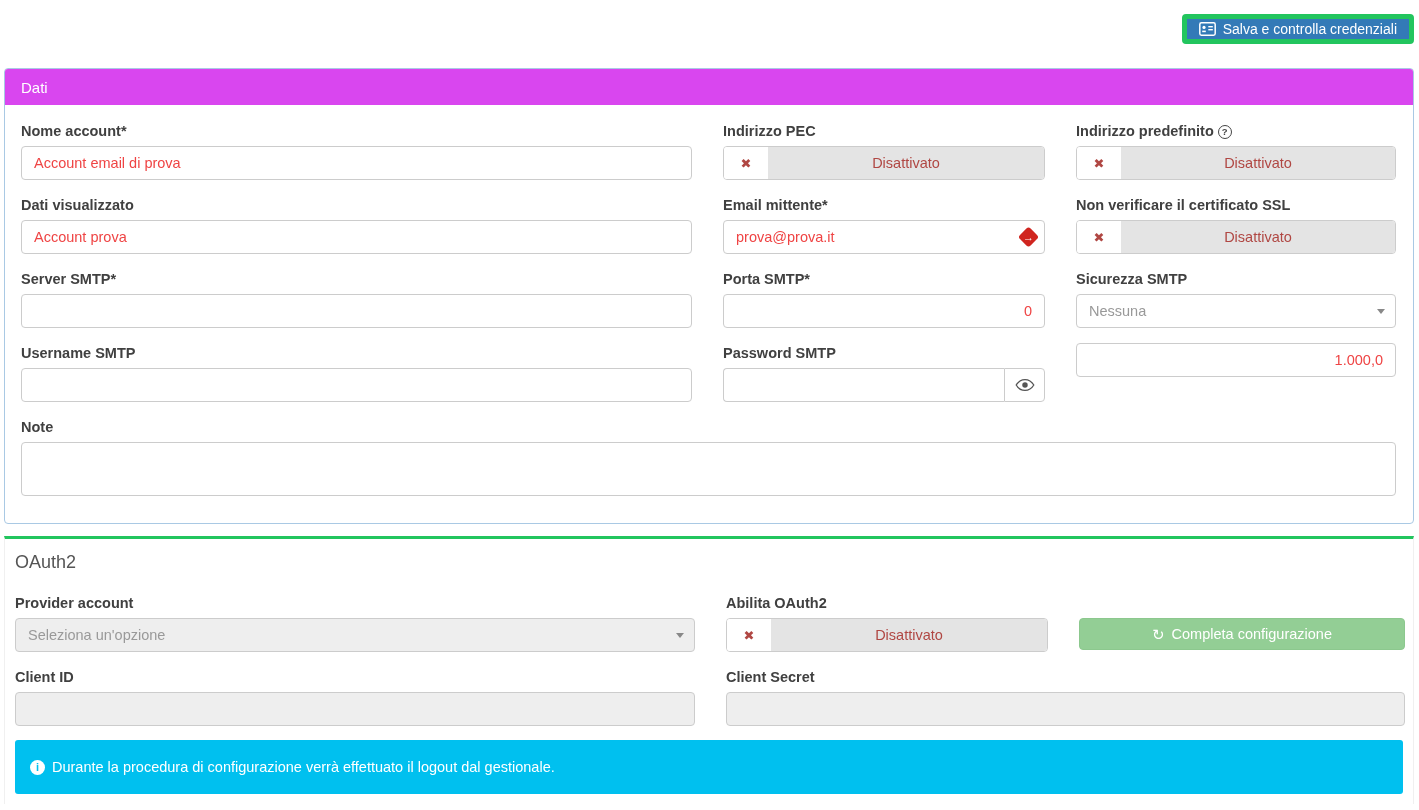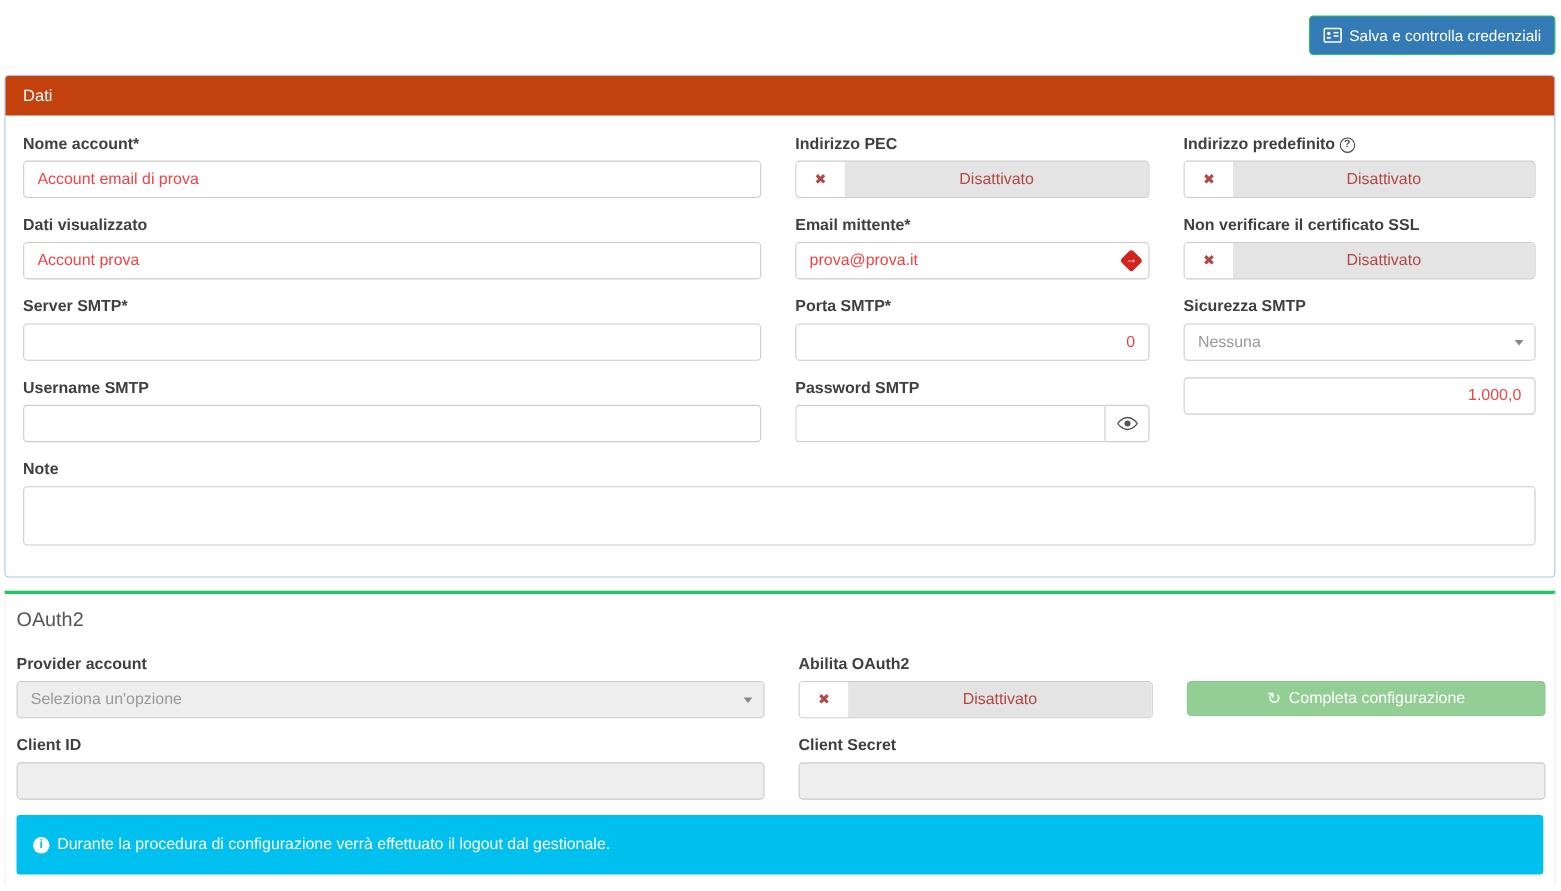--- a/index.html
+++ b/index.html
@@ -7,32 +7,32 @@
   body {
     width:1419px; height:810px; background:#fff;
     font-family:"Liberation Sans","DejaVu Sans",sans-serif;
     font-size:14.5px; color:#404040; overflow:hidden;
   }
 
   
   .toolbar { height:54px; padding:14px 5px 0 0; text-align:right; }
   .btn-primary {
     display:inline-flex; align-items:center; gap:7px;
-    background:#337ab7; border:1px solid #22c55e; color:#fff;
-    border-radius:4px; padding:6px 12px; font-size:14px; height:36px;
+    background:#337ab7; border:5px solid #22c55e; color:#fff;
+    border-radius:4px; padding:6px 12px; font-size:14px; height:30px;
     font-family:inherit; cursor:pointer;
   }
 
   
   .panel {
     margin:14px 5px 0 4px; border:1px solid #a9c9e4; border-radius:4px;
     background:#fff;
   }
   .panel-heading {
-    background:#c2410c; color:#fff; font-size:15px;
+    background:#d946ef; color:#fff; font-size:15px;
     padding:8px 16px; height:36px; border-radius:3px 3px 0 0;
     display:flex; align-items:center;
   }
   .panel-body { padding:16px 16px 24px 16px; }
 
   .form-grid {
     display:grid;
     grid-template-columns:671px 322px 320px;
     column-gap:31px;
   }

